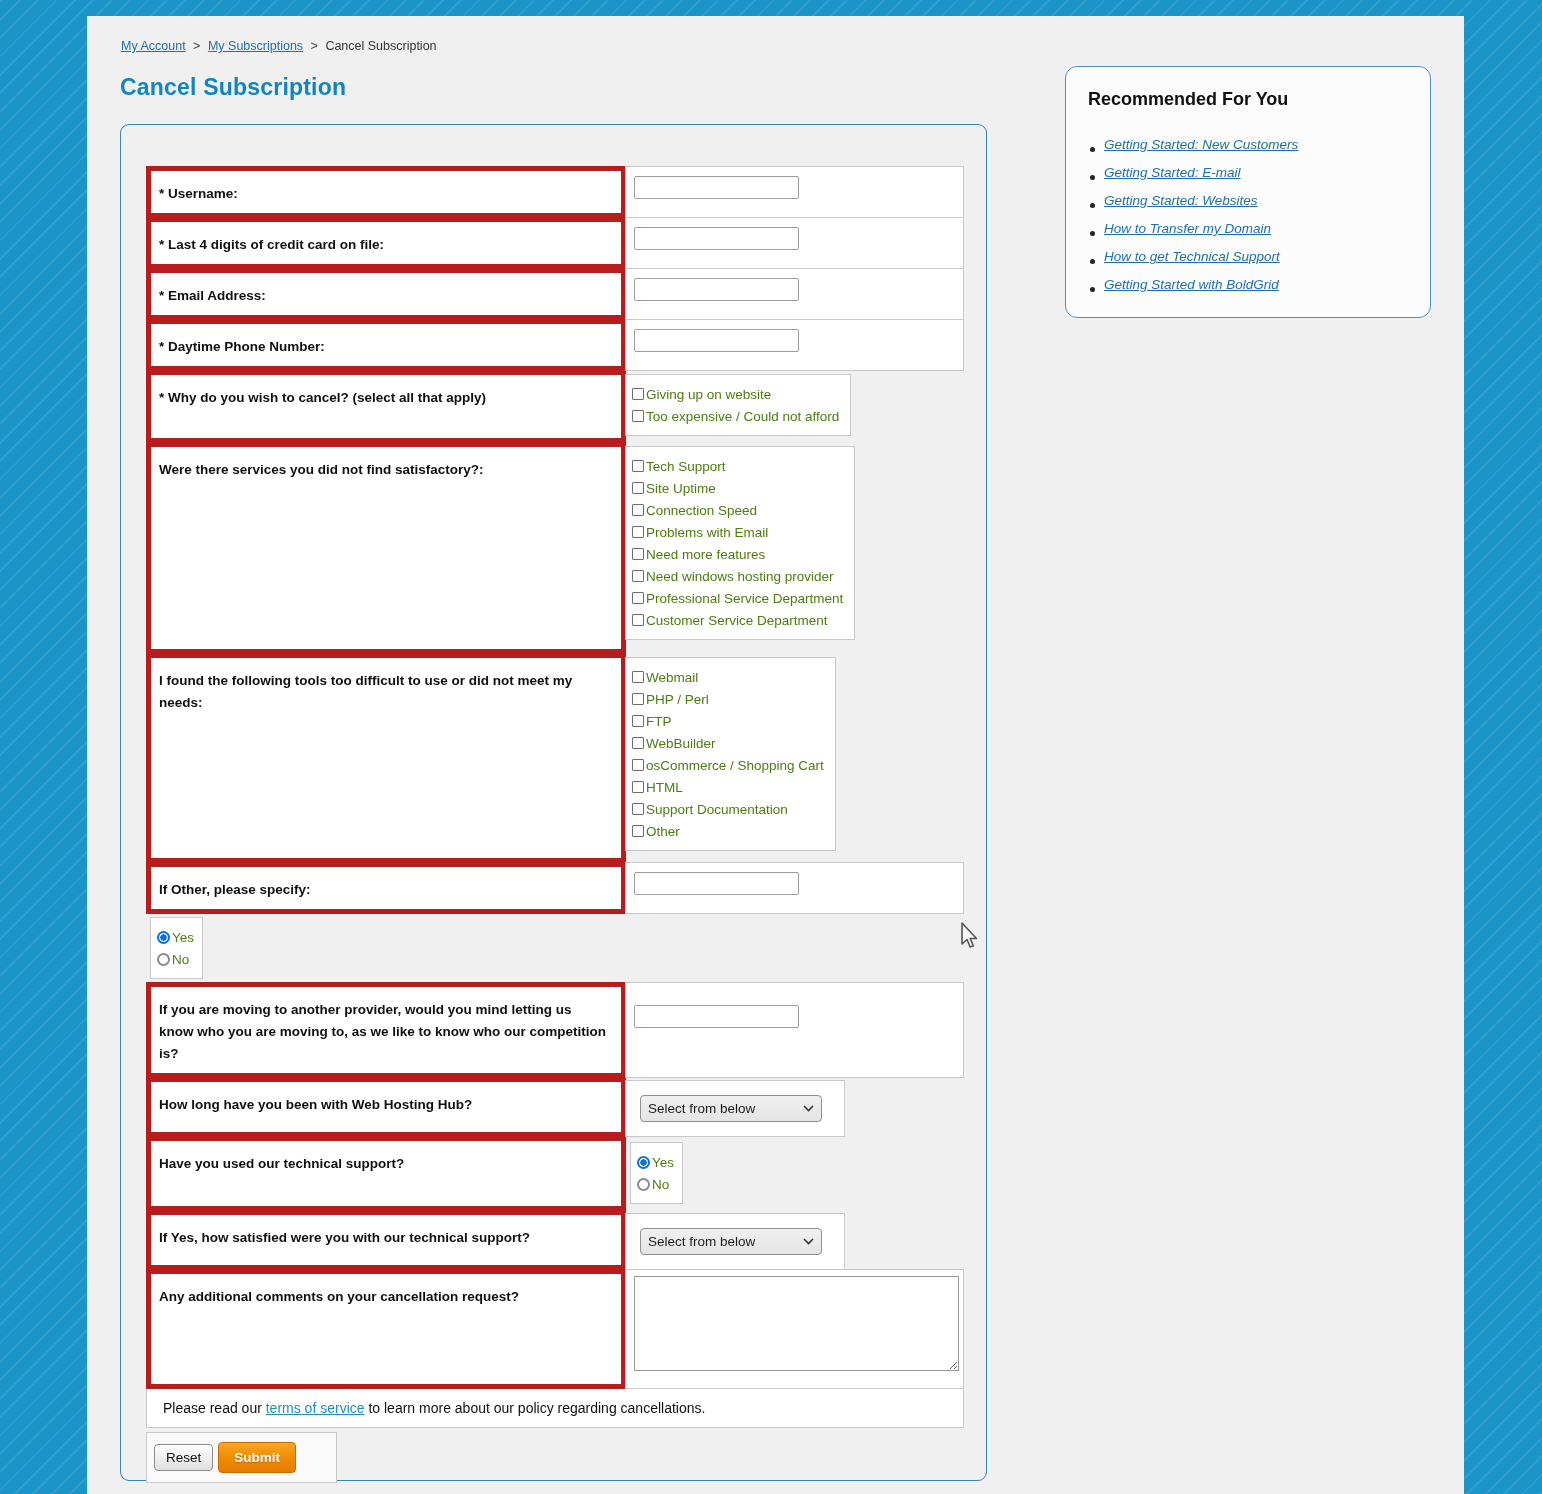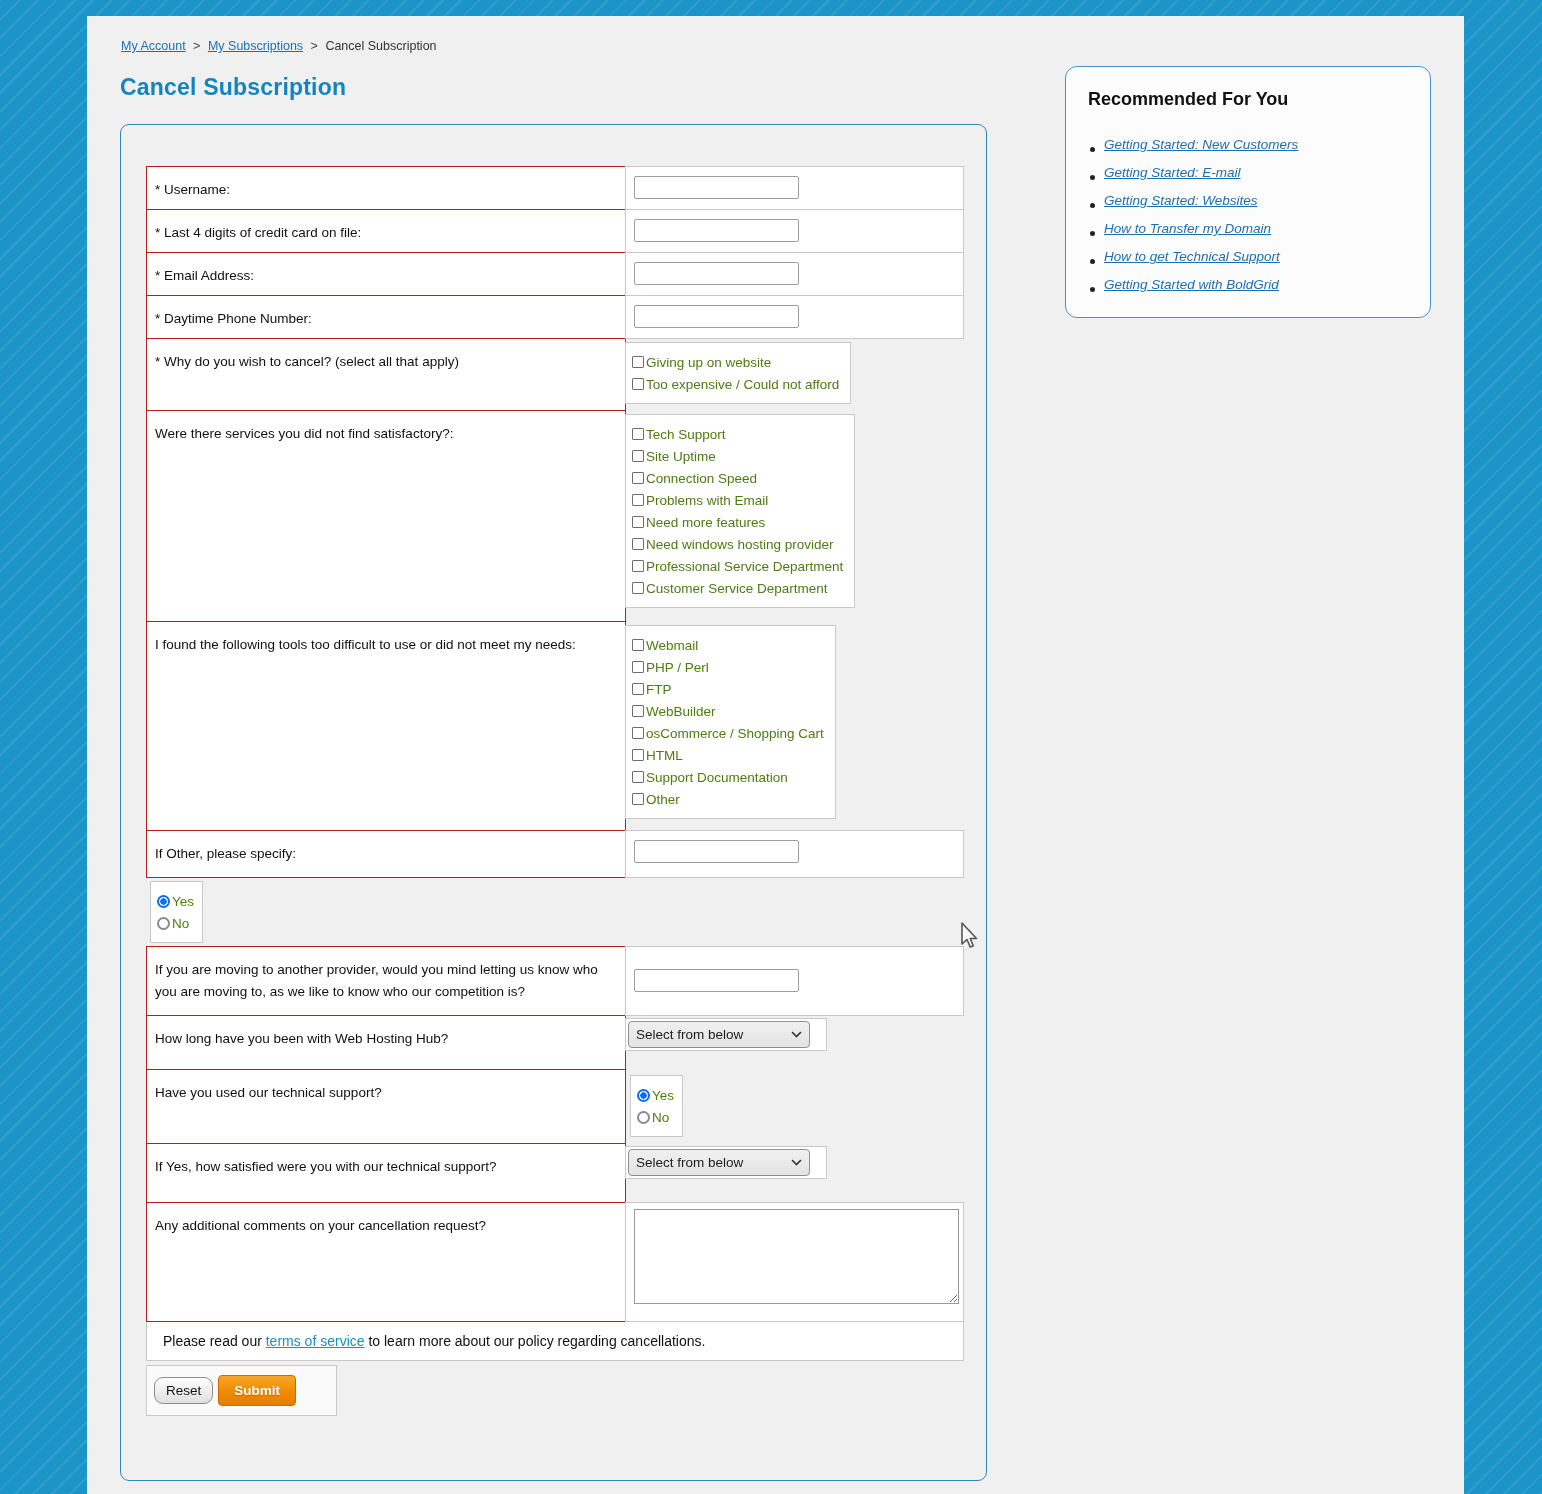--- a/index.html
+++ b/index.html
@@ -24,43 +24,43 @@
   
   .page-title { position:absolute; left:33px; top:58px; font-size:23px; font-weight:bold; color:#1385be; letter-spacing:0.2px; }
   
   .form-panel {
     position:absolute; left:33px; top:108px; width:867px; height:1357px;
     border:1px solid #3388bb; border-radius:9px;
   }
   .form-table { position:absolute; left:25px; top:42px; width:818px; }
   .frow { display:flex; align-items:stretch; margin-top:-1px; }
   .label-cell {
-    width:480px; flex:none; border:1px solid #b91c1c; background:#fff;
-    padding:12px 14px 8px 8px; font-weight:normal; font-size:13.5px; color:#101010;
+    width:480px; flex:none; border:5px solid #b91c1c; background:#fff;
+    padding:12px 14px 8px 8px; font-weight:bold; font-size:13.5px; color:#101010;
     line-height:22px;
   }
   .control-cell { width:339px; flex:none; margin-left:-1px; position:relative; }
   .control-cell.bordered { border:1px solid #c9c9c9; background:#fff; padding:9px 8px; }
   .h44{min-height:44px}.h48{min-height:48px}.h55{min-height:55px}.h60{min-height:60px}
   .h70{min-height:70px}.h73{min-height:73px}.h75{min-height:75px}.h120{min-height:120px}
   .h210{min-height:210px}.h212{min-height:212px}
   .text-input {
     width:165px; height:23px; border:1px solid #9d9d9d; border-radius:2px;
     background:#fff; font-size:13px; padding:0 4px;
   }
   .group-box {
     border:1px solid #c9c9c9; background:#fff; margin:4px 0 0 0;
     padding:8px 11px 8px 6px; width:fit-content;
   }
   .cb-item, .rd-item { display:flex; align-items:center; height:22px; font-size:13.5px; color:#4d7c0f; white-space:nowrap; }
   .cb { width:12px; height:12px; border:1px solid #6e6e6e; border-radius:1px; background:#fff; flex:none; margin-right:2px; cursor:pointer; }
   .rd { width:13px; height:13px; border-radius:50%; flex:none; margin-right:2px; cursor:pointer; }
   .rd.sel { border:2px solid #0a6fe8; background:radial-gradient(circle at 50% 50%, #0a6fe8 0 3px, #fff 3.4px 100%); }
   .rd.unsel { border:2px solid #8a8a8a; background:#fff; }
-  .select-wrap { border:1px solid #c9c9c9; background:#fff; margin:3px 0 0 0; padding:2px; width:202px; }
+  .select-wrap { border:1px solid #c9c9c9; background:#fff; margin:3px 0 0 0; padding:14px; width:220px; }
   .select-ctl {
     width:182px; height:27px; border:1px solid #8f8f8f; border-radius:4px;
     background:linear-gradient(#f0f0f0,#e4e4e6); display:flex; align-items:center;
     justify-content:space-between; padding:0 7px; font-size:13.5px; color:#1c1c1c; cursor:pointer;
   }
   .chev { flex:none; margin-left:6px; display:flex; }
   .textarea-ctl {
     width:325px; height:95px; border:1px solid #999; background:#fff;
     margin:6px 0 0 8px; resize:both; font-family:inherit; font-size:13px; padding:3px;
   }
@@ -68,21 +68,21 @@
     width:818px; border:1px solid #c9c9c9; background:#fff; margin-top:-1px;
     padding:11px 16px; font-size:14px; color:#101010;
   }
   .tos-row a { color:#1d8fc4; text-decoration:underline; cursor:pointer; }
   .buttons-box {
     border:1px solid #c9c9c9; background:#fafafa; margin-top:4px; width:fit-content;
     padding:9px 40px 9px 7px; display:flex; align-items:center; gap:5px;
   }
   .btn-reset {
     font-family:inherit; font-size:13.5px; color:#111; padding:5px 11px;
-    border:1px solid #8c8c8c; border-radius:9px;
+    border:1px solid #8c8c8c; border-radius:4px;
     background:linear-gradient(#fefefe,#e0e0e0); cursor:pointer;
   }
   .btn-submit {
     font-family:inherit; font-size:13.5px; font-weight:bold; color:#fff; padding:7px 15px;
     border:1px solid #cf6a00; border-radius:4px;
     background:linear-gradient(#f8a625,#ef8b02 55%,#e67c00); cursor:pointer;
     text-shadow:0 1px 1px rgba(120,60,0,0.4);
   }
   
   .sidebar {

